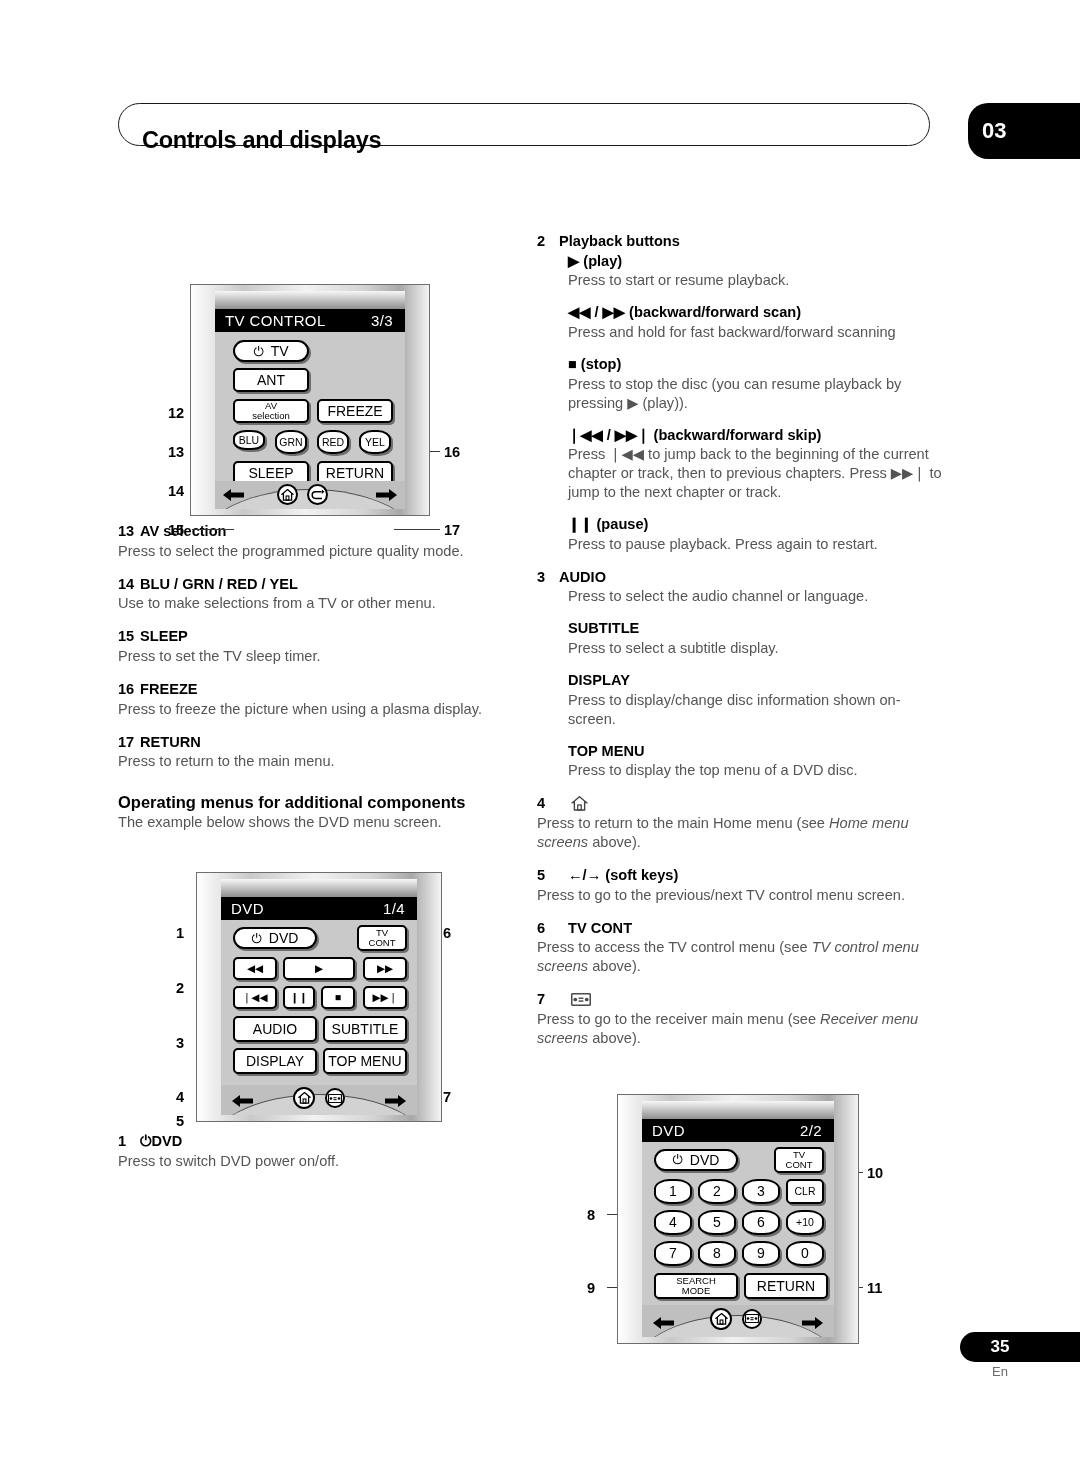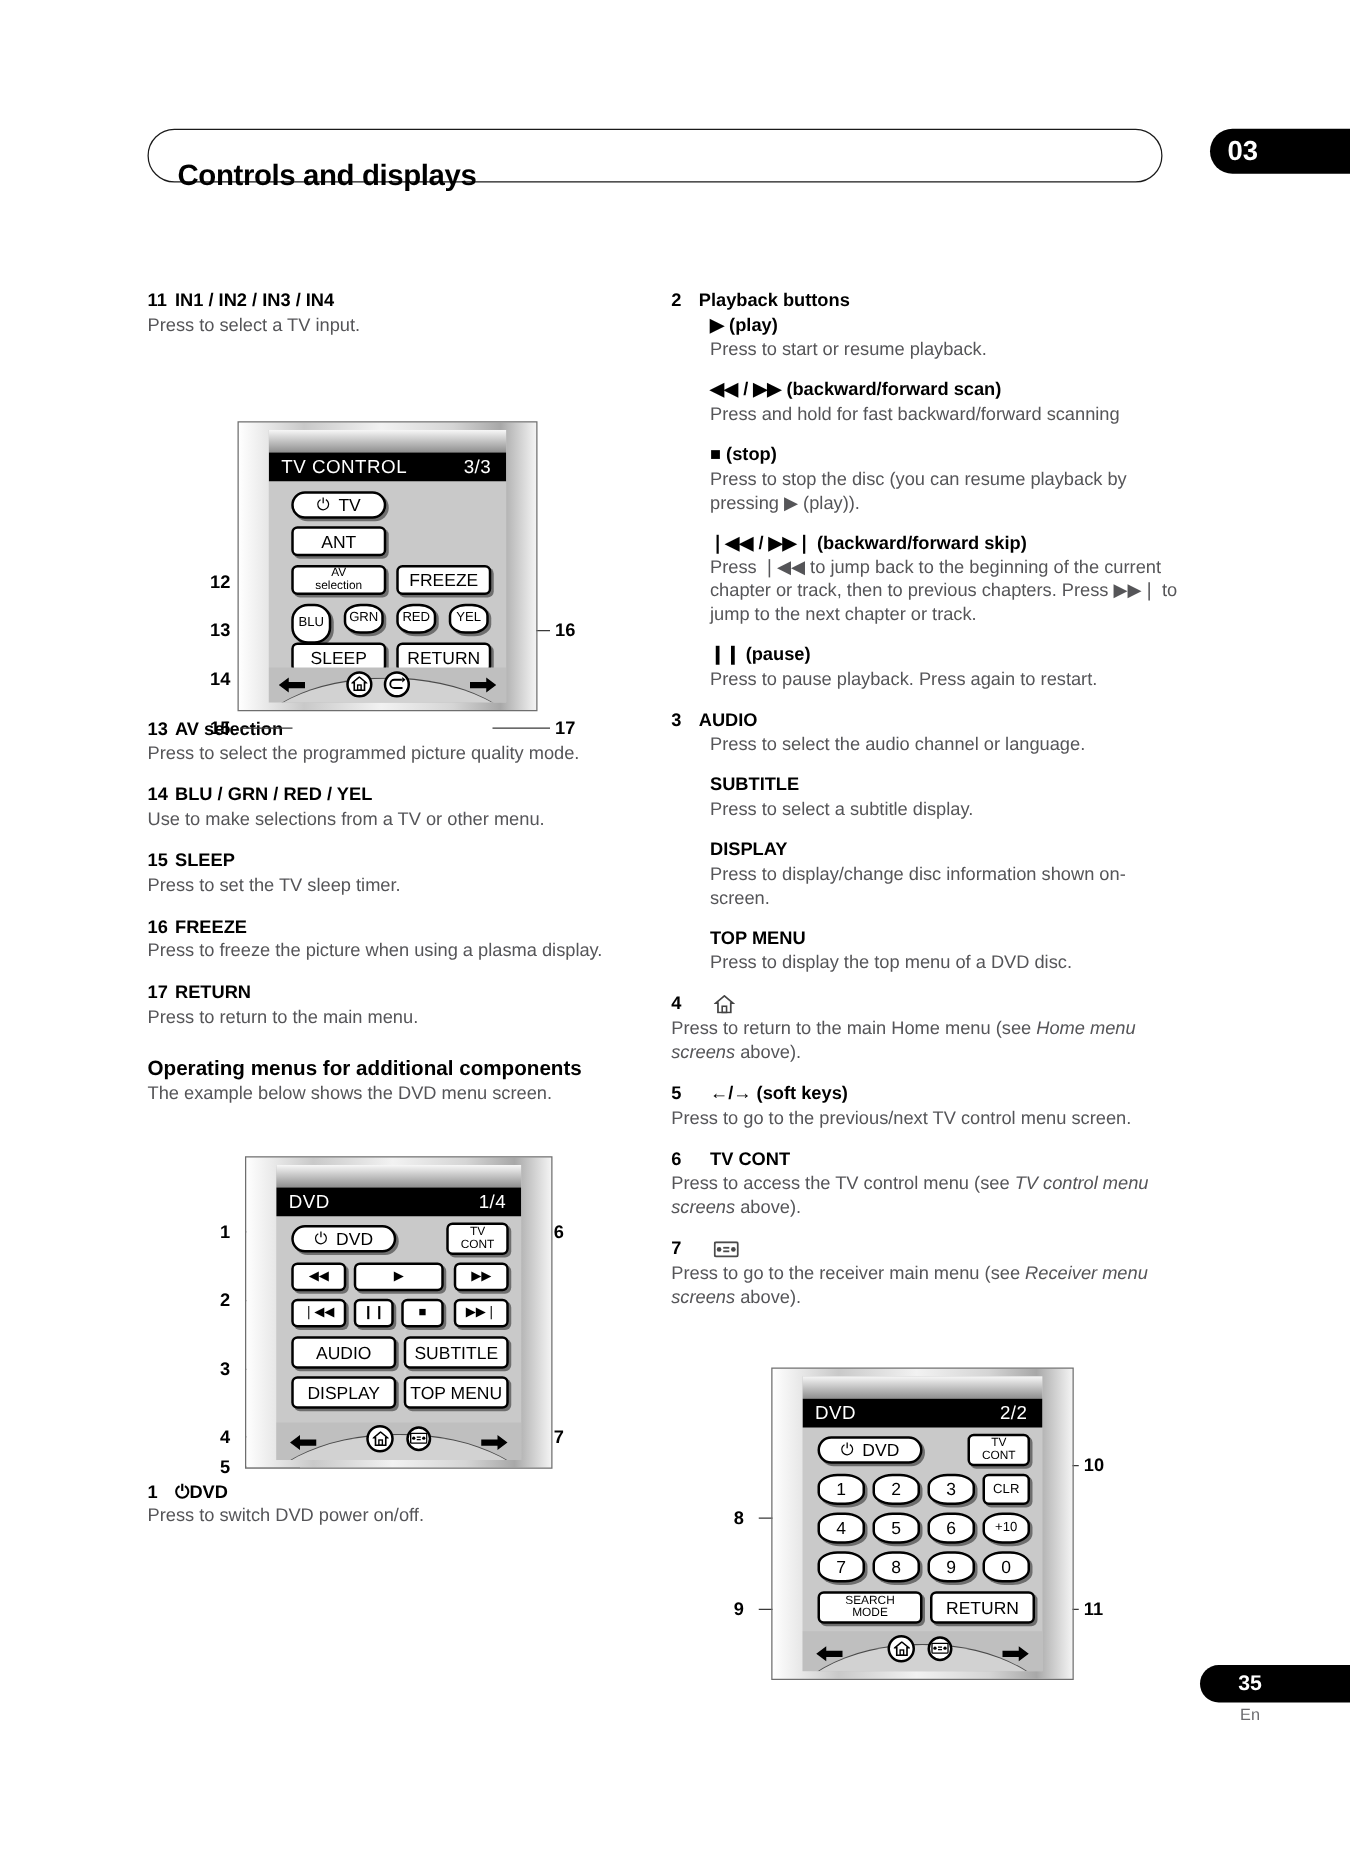--- a/index.html
+++ b/index.html
@@ -20,21 +20,21 @@
     border-radius: 22px;
     background: #fff;
   }
   .header-title {
     position: absolute; left: 24px; top: 50%; transform: translateY(-52%);
     font-size: 23.5px; font-weight: bold; letter-spacing: -0.3px;
     color: #000;
     margin-top: 16px;
   }
   .chapter-badge {
-    position: absolute; left: 968px; top: 103px; width: 112px; height: 36px;
+    position: absolute; left: 968px; top: 103px; width: 112px; height: 56px;
     background: #000;
     border-top-left-radius: 20px; border-bottom-left-radius: 20px;
     color: #fff; font-size: 22px; font-weight: bold;
     display: flex; align-items: center; padding-left: 14px;
   }
 
   
   .col-left  { position: absolute; left: 118px; top: 232px; width: 410px; }
   .col-right { position: absolute; left: 537px; top: 232px; width: 406px; }
 
@@ -155,26 +155,20 @@
 <div class="page">
 
   <div class="header">
     <div class="header-pill"></div>
     <div class="header-title">Controls and displays</div>
   </div>
   <div class="chapter-badge">03</div>
 
   <div class="col-left">
 
-    <div class="item">
-      <div class="item-head">
-        <span class="num">11</span><span>IN1 / IN2 / IN3 / IN4</span>
-      </div>
-      <div class="item-body">Press to select a TV input.</div>
-    </div>
 
     <div class="remote-wrap" style="height:290px;">
 
       <div class="callout-num" style="left:50px;  top:173px;">12</div>
       <div class="callout-num" style="left:50px;  top:212px;">13</div>
       <div class="callout-num" style="left:50px;  top:251px;">14</div>
       <div class="callout-num" style="left:50px;  top:290px;">15</div>
       <div class="callout-num" style="left:326px; top:212px;">16</div>
       <div class="callout-num" style="left:326px; top:290px;">17</div>
 
@@ -205,21 +199,21 @@
           </div>
 
           <div class="btn r4 tiny" style="left:18px; top:108px; width:76px; height:24px; flex-direction:column;">
             <span>AV</span>
             <span>selection</span>
           </div>
           <div class="btn r4" style="left:102px; top:108px; width:76px; height:24px;">
             <span>FREEZE</span>
           </div>
 
-          <div class="btn oct small" style="left:18px;  top:139px; width:32px; height:32px;">
+          <div class="btn oct small" style="left:18px;  top:139px; width:32px; height:20px;">
               <span>BLU</span>
             </div>
           <div class="btn oct small" style="left:60px;  top:139px; width:32px; height:24px;">
               <span>GRN</span>
             </div>
           <div class="btn oct small" style="left:102px; top:139px; width:32px; height:24px;">
               <span>RED</span>
             </div>
           <div class="btn oct small" style="left:144px; top:139px; width:32px; height:24px;">
               <span>YEL</span>

